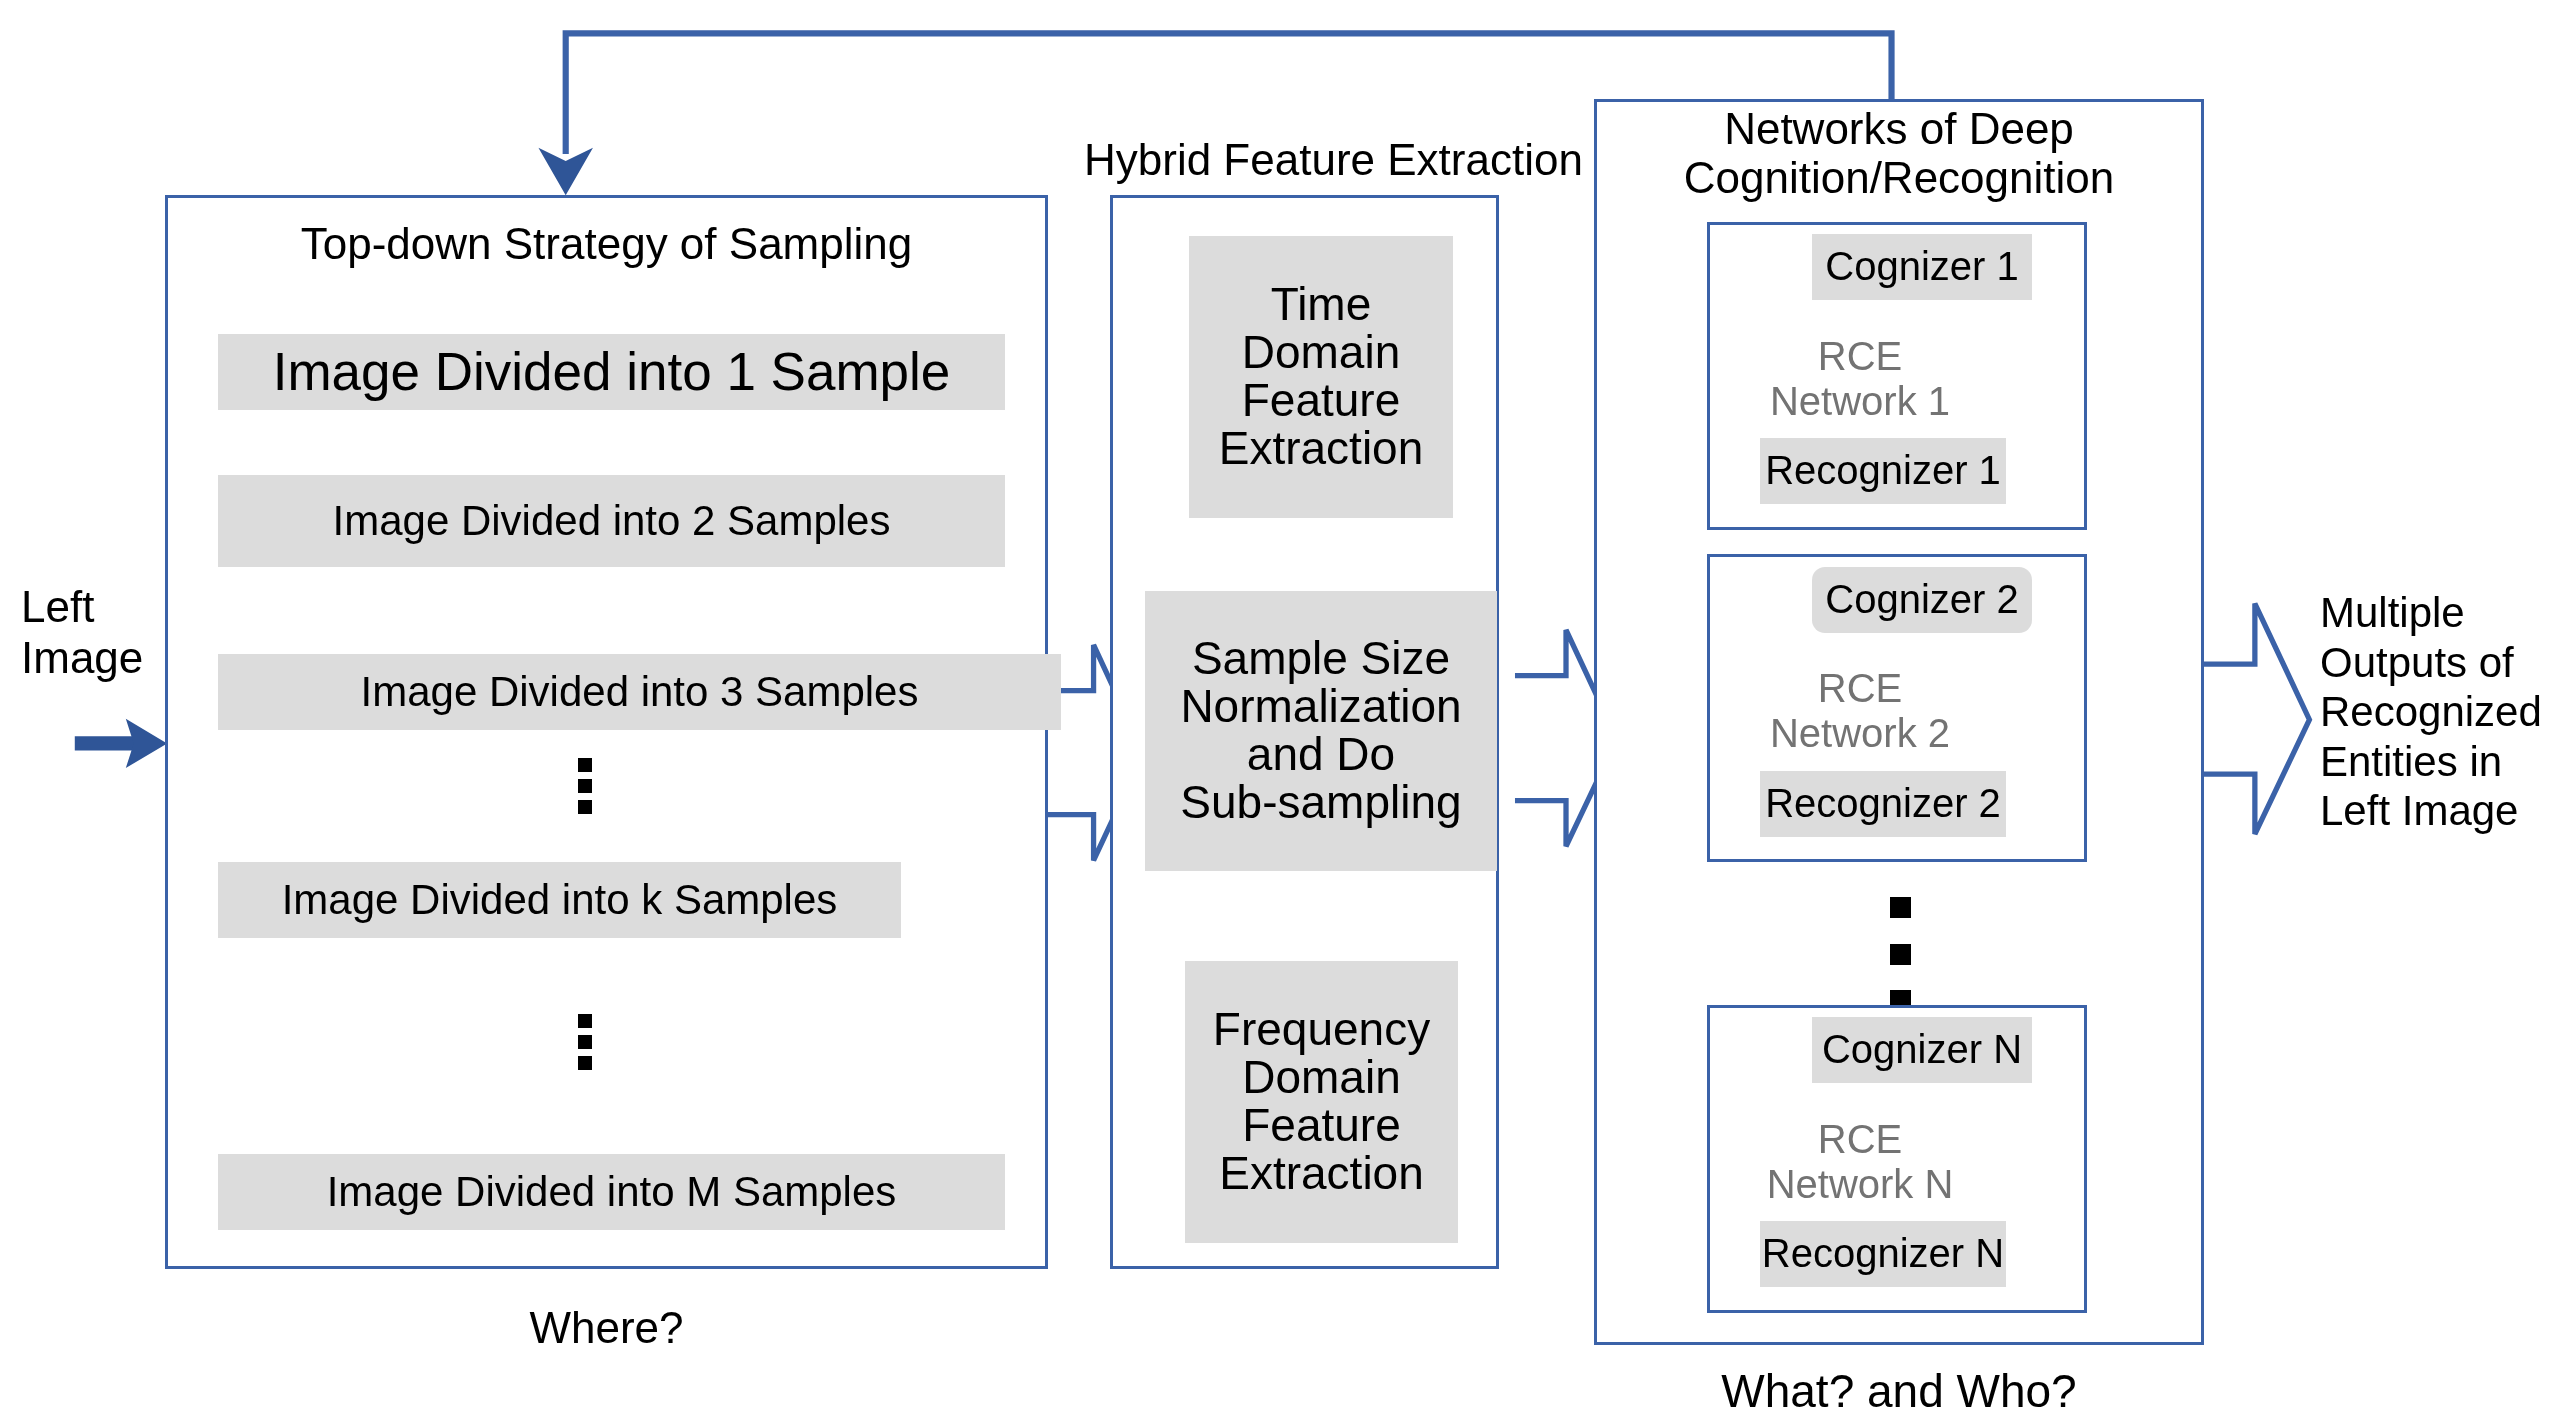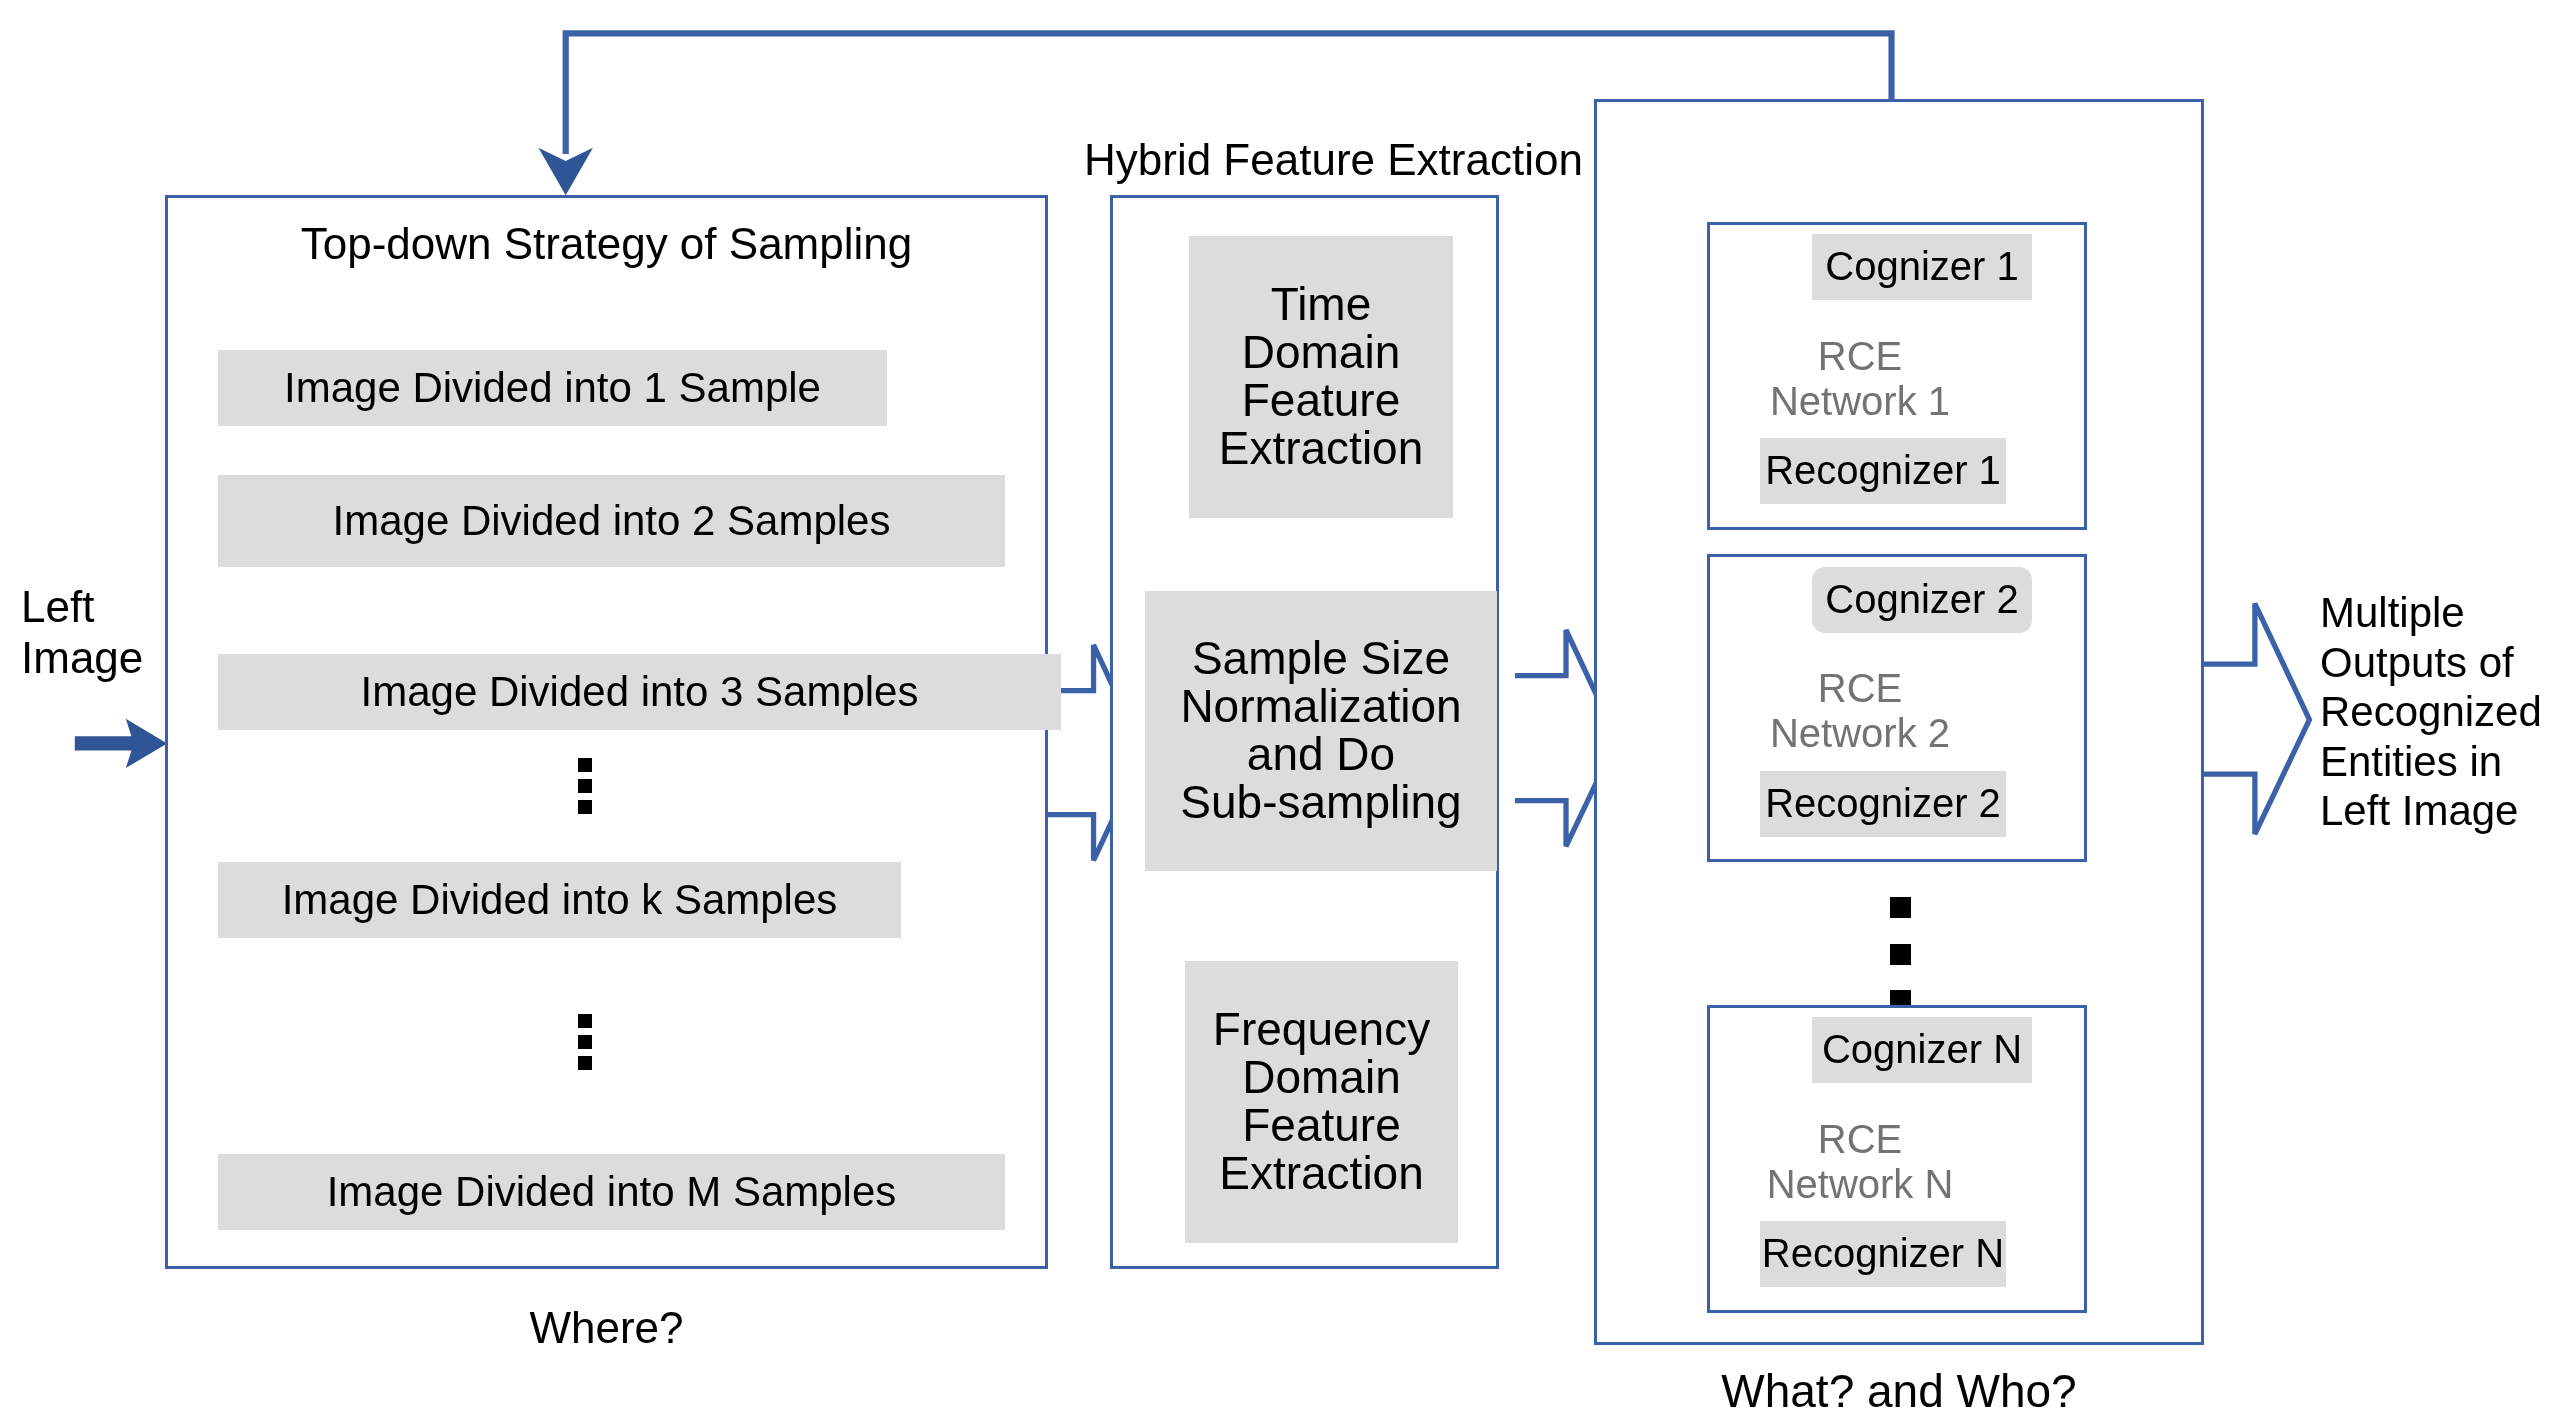--- a/index.html
+++ b/index.html
@@ -103,21 +103,21 @@
   <div class="plain" style="left:21px;top:581px;width:150px;font-size:44px;">
     <div>Left</div>
     <div>Image</div>
   </div>
 
   <div class="panel" style="left:165px;top:195px;width:883px;height:1074px;">
   </div>
 
   <div class="plain center" style="left:165px;top:218px;width:883px;font-size:44px;">Top-down Strategy of Sampling</div>
 
-  <div class="graybox" style="left:218px;top:350px;width:669px;height:76px;font-size:42px;">
+  <div class="graybox" style="left:218px;top:334px;width:787px;height:76px;font-size:53px;">
     <span>Image Divided into 1 Sample</span>
   </div>
   <div class="graybox" style="left:218px;top:475px;width:787px;height:92px;font-size:42px;">
     <span>Image Divided into 2 Samples</span>
   </div>
   <div class="graybox" style="left:218px;top:622px;width:843px;height:76px;font-size:42px;margin-top:32px;">
     <span>Image Divided into 3 Samples</span>
   </div>
 
   <div style="position:absolute;left:578px;top:758px;width:14px;height:56px;">
@@ -164,20 +164,24 @@
   <div class="graybox" style="left:1185px;top:961px;width:273px;height:282px;font-size:46px;white-space:pre-line;">
     <span>Frequency
 Domain
 Feature
 Extraction</span>
   </div>
 
   <div class="panel" style="left:1594px;top:99px;width:610px;height:1246px;">
   </div>
 
+  <div class="plain center" style="left:1594px;top:104px;width:610px;font-size:44px;line-height:1.12;">
+    <div>Networks of Deep</div>
+    <div>Cognition/Recognition</div>
+  </div>
 
   <div class="subpanel" style="left:1707px;top:222px;width:380px;height:308px;"></div>
   <div class="graybox" style="left:1812px;top:234px;width:220px;height:66px;font-size:40px;">
     <span>Cognizer 1</span>
   </div>
   <div class="cyl-label" style="left:1749px;top:352px;width:222px;height:53px;font-size:40px;">RCE Network 1</div>
   <div class="graybox" style="left:1760px;top:438px;width:246px;height:66px;font-size:40px;text-align:right;">
     <span>Recognizer 1</span>
   </div>
 

